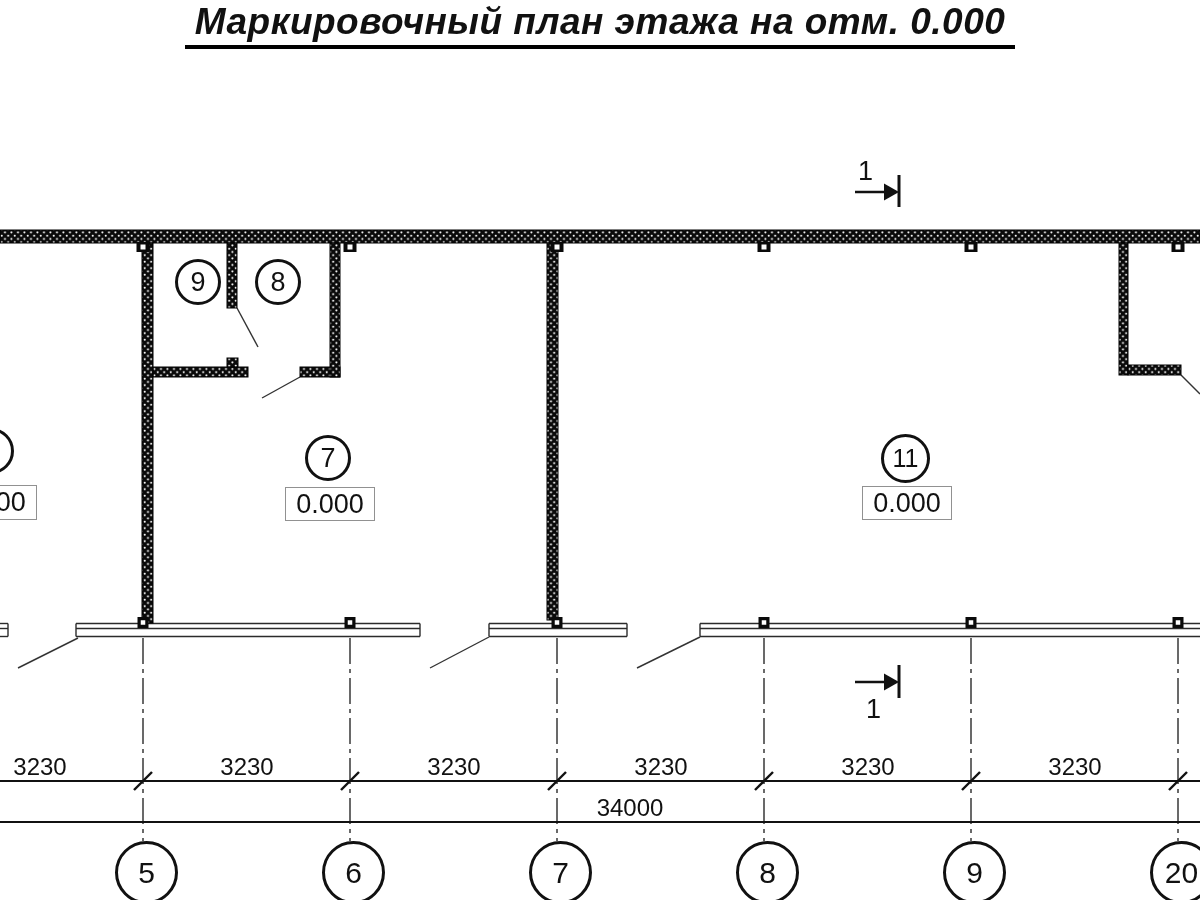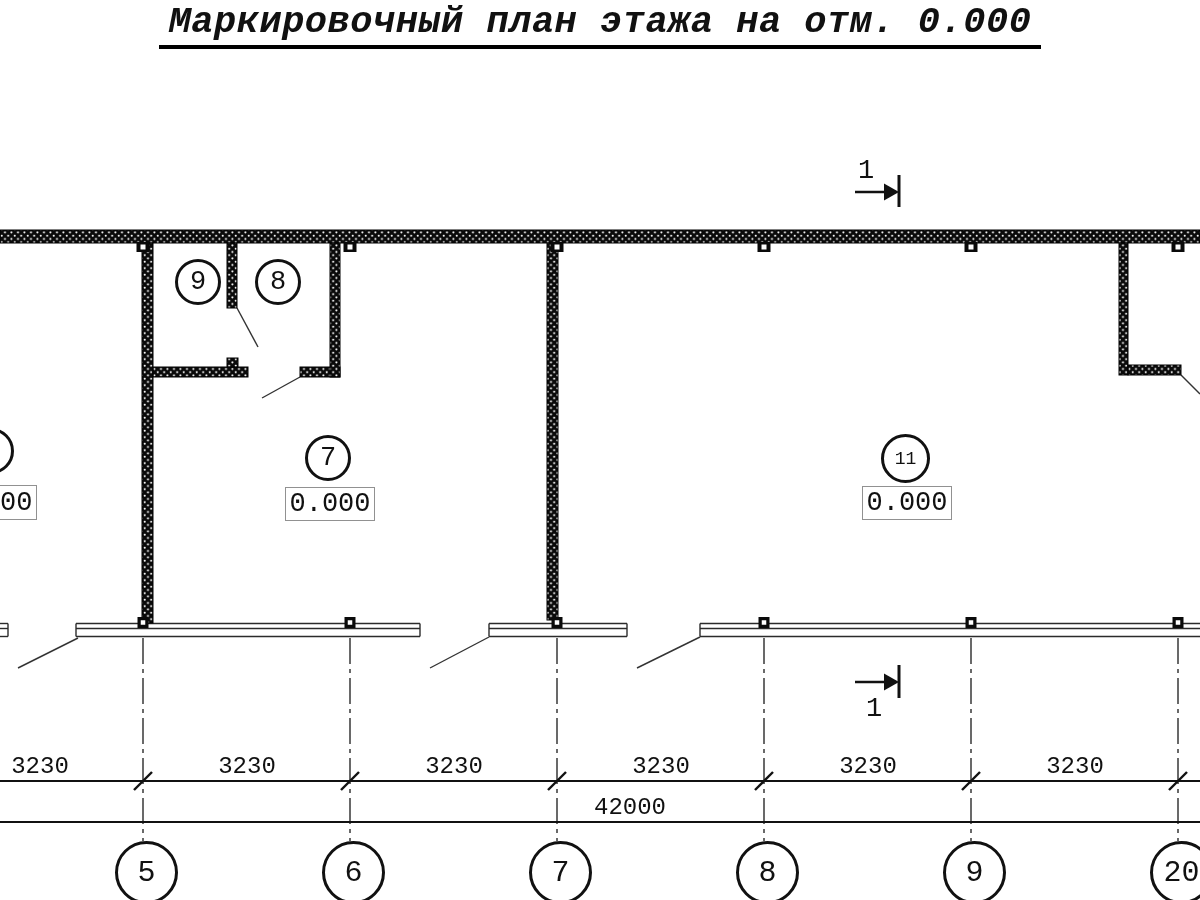--- a/index.html
+++ b/index.html
@@ -1,18 +1,18 @@
 <!DOCTYPE html>
 <html><head>
 <meta charset="utf-8">
 <style>
   html,body{margin:0;padding:0;background:#fff;}
   .canvas{
     position:relative;width:1200px;height:900px;background:#fff;
-    overflow:hidden;font-family:Liberation Mono, monospace;color:#111;
+    overflow:hidden;font-family:Liberation Sans, sans-serif;color:#111;
   }
   .title-wrap{position:absolute;top:0;left:0;width:100%;text-align:center;}
   .title-text{
     display:inline-block;font-style:italic;font-weight:700;font-size:37px;
     line-height:44px;border-bottom:4px solid #000;padding:0 10px 1px 10px;
     letter-spacing:0.5px;
   }
   svg.linework{position:absolute;left:0;top:0;}
   .rc{
     position:absolute;border:3px solid #111;border-radius:50%;background:#fff;
@@ -173,21 +173,21 @@
 
   <div class="rc" style="left:175px;top:259px;width:40px;height:40px;">
     <span>9</span>
   </div>
   <div class="rc" style="left:255px;top:259px;width:40px;height:40px;">
     <span>8</span>
   </div>
   <div class="rc" style="left:305px;top:435px;width:40px;height:40px;">
     <span>7</span>
   </div>
-  <div class="rc" style="left:881px;top:434px;width:43px;height:43px;font-size:18px;">
+  <div class="rc" style="left:881px;top:434px;width:43px;height:43px;font-size:25px;">
     <span>11</span>
   </div>
   <div class="rc" style="left:-32px;top:428px;width:40px;height:40px;"></div>
 
   <div class="ebox" style="left:-53px;top:485px;width:88px;height:33px;">
     <span>0.000</span>
   </div>
   <div class="ebox" style="left:285px;top:487px;width:88px;height:32px;">
     <span>0.000</span>
   </div>
@@ -195,21 +195,21 @@
     <span>0.000</span>
   </div>
 
   <div class="dim" style="left:-5px;top:753px;">3230</div>
   <div class="dim" style="left:202px;top:753px;">3230</div>
   <div class="dim" style="left:409px;top:753px;">3230</div>
   <div class="dim" style="left:616px;top:753px;">3230</div>
   <div class="dim" style="left:823px;top:753px;">3230</div>
   <div class="dim" style="left:1030px;top:753px;">3230</div>
 
-  <div class="dim" style="left:585px;top:794px;">42000</div>
+  <div class="dim" style="left:585px;top:794px;">34000</div>
 
   <div class="gc" style="left:115px;top:841px;">
     <span>5</span>
   </div>
   <div class="gc" style="left:322px;top:841px;">
     <span>6</span>
   </div>
   <div class="gc" style="left:529px;top:841px;">
     <span>7</span>
   </div>

